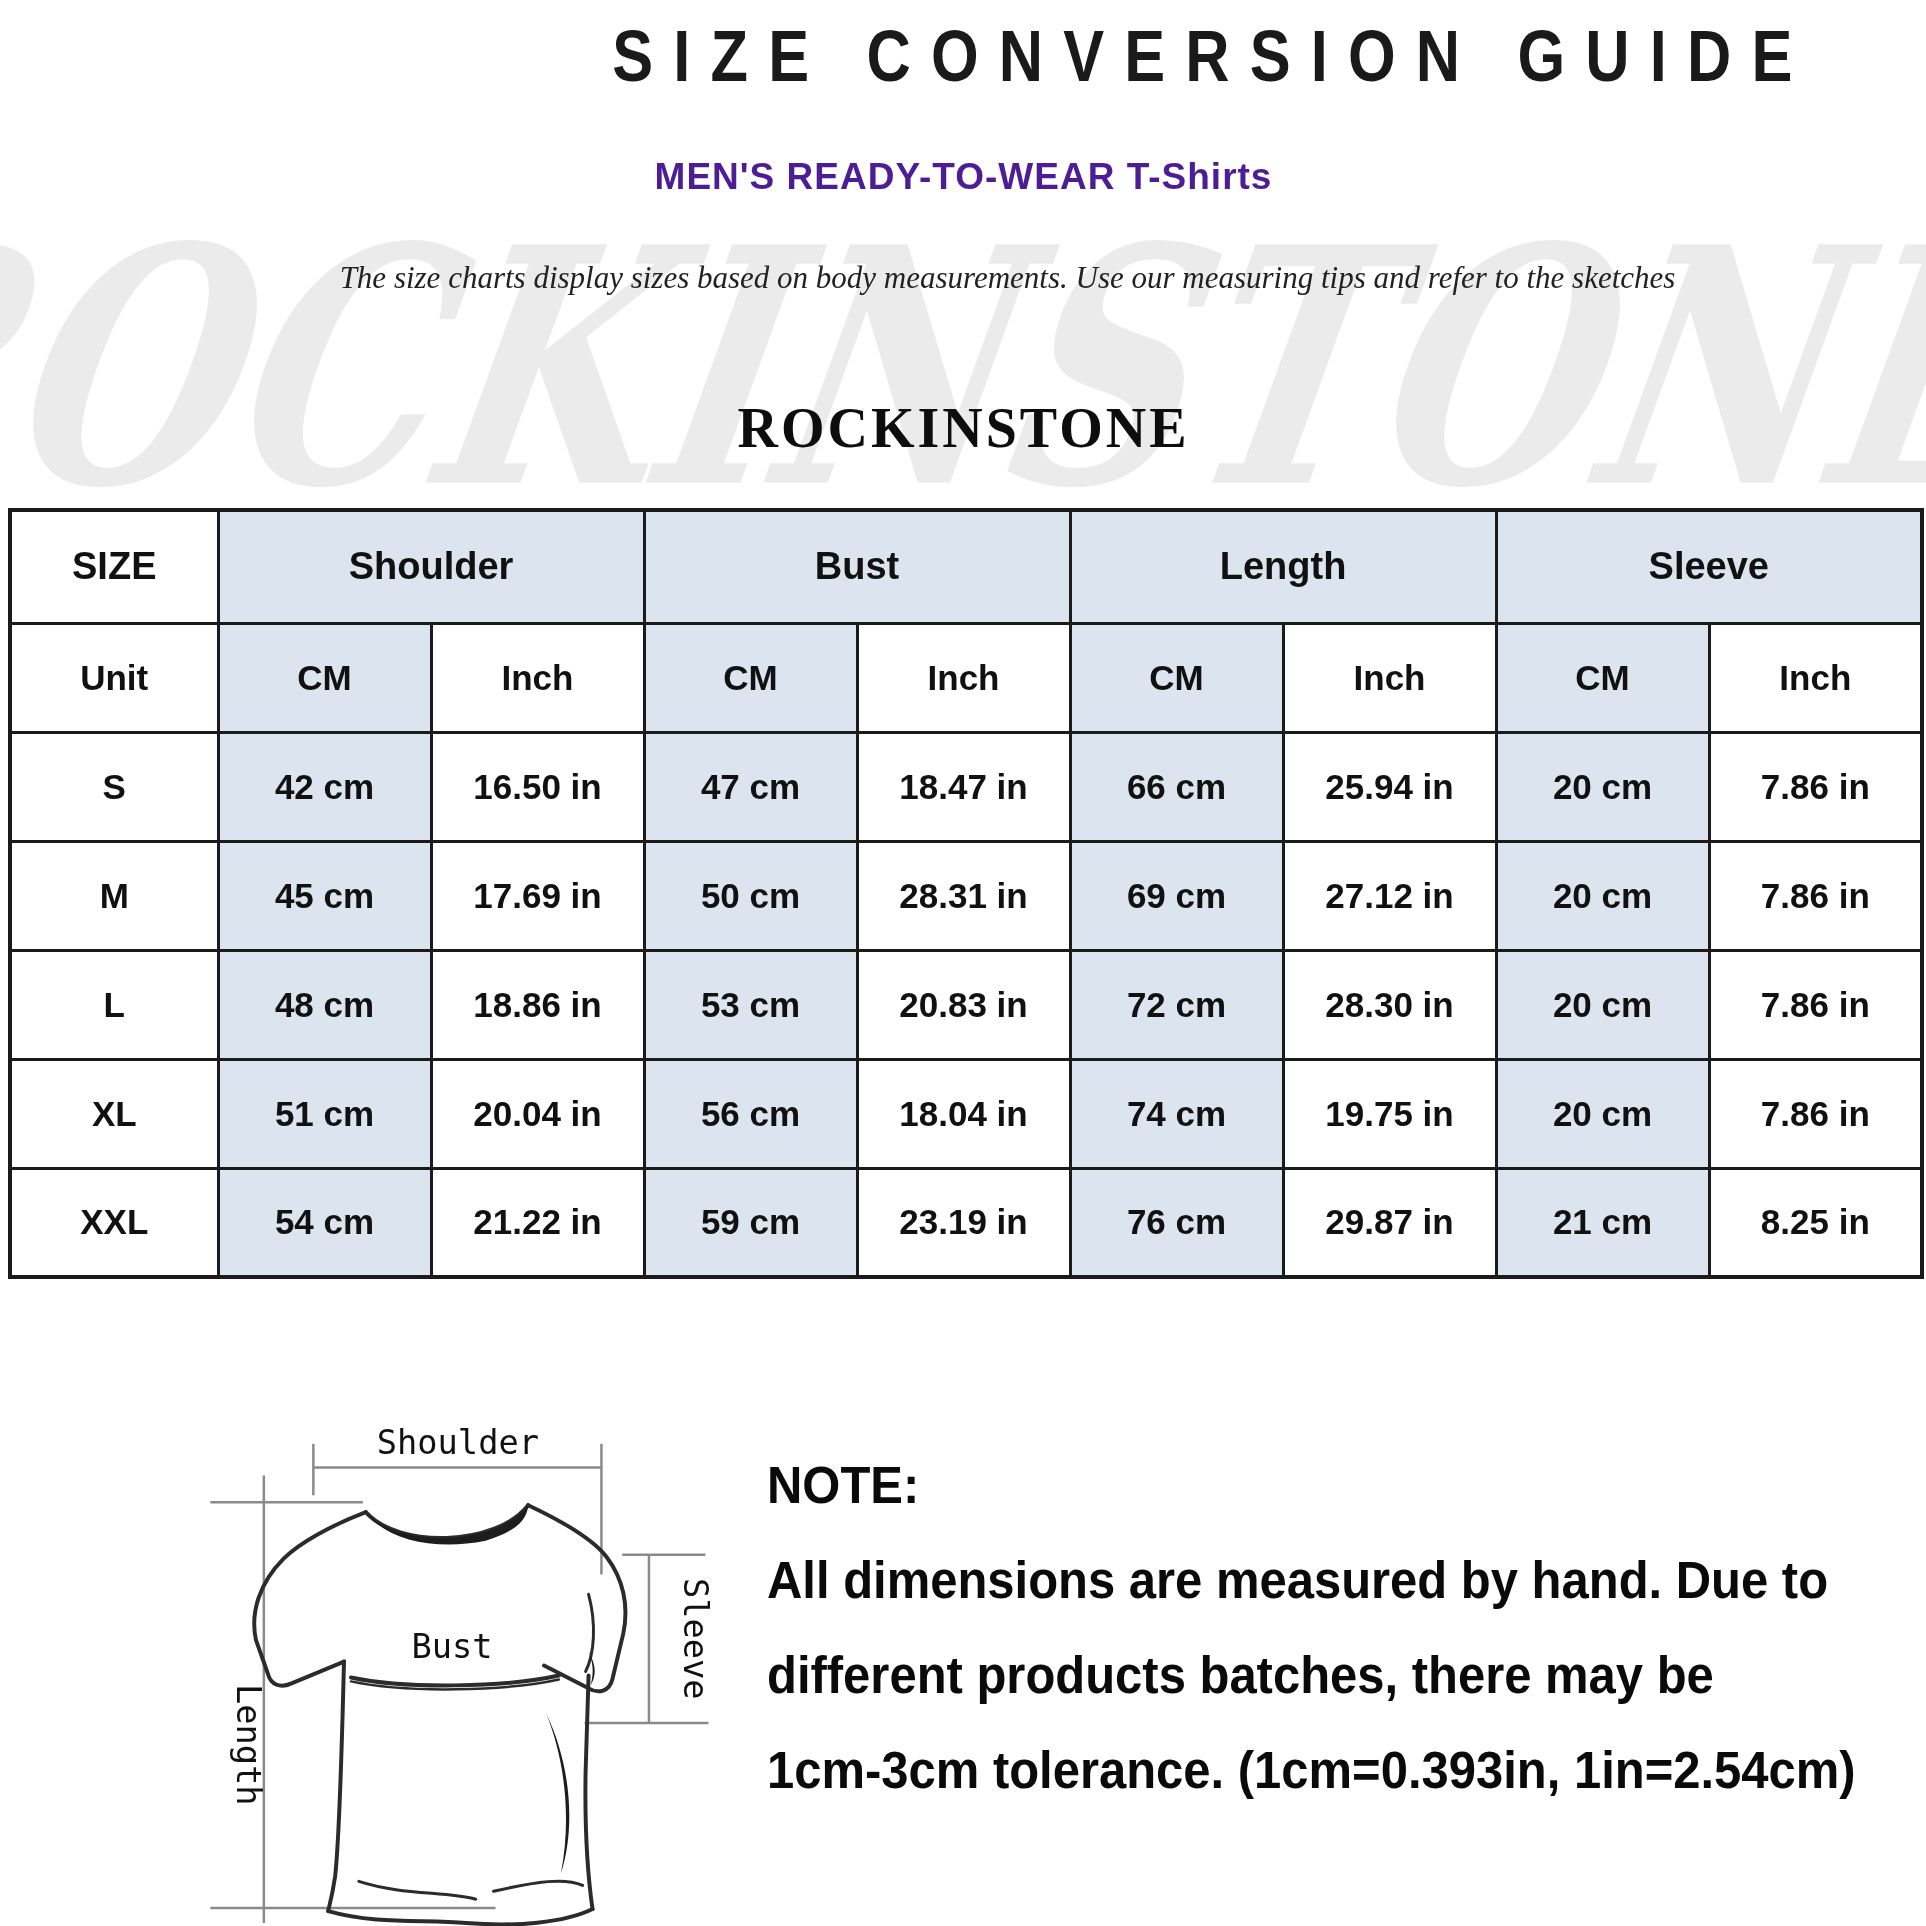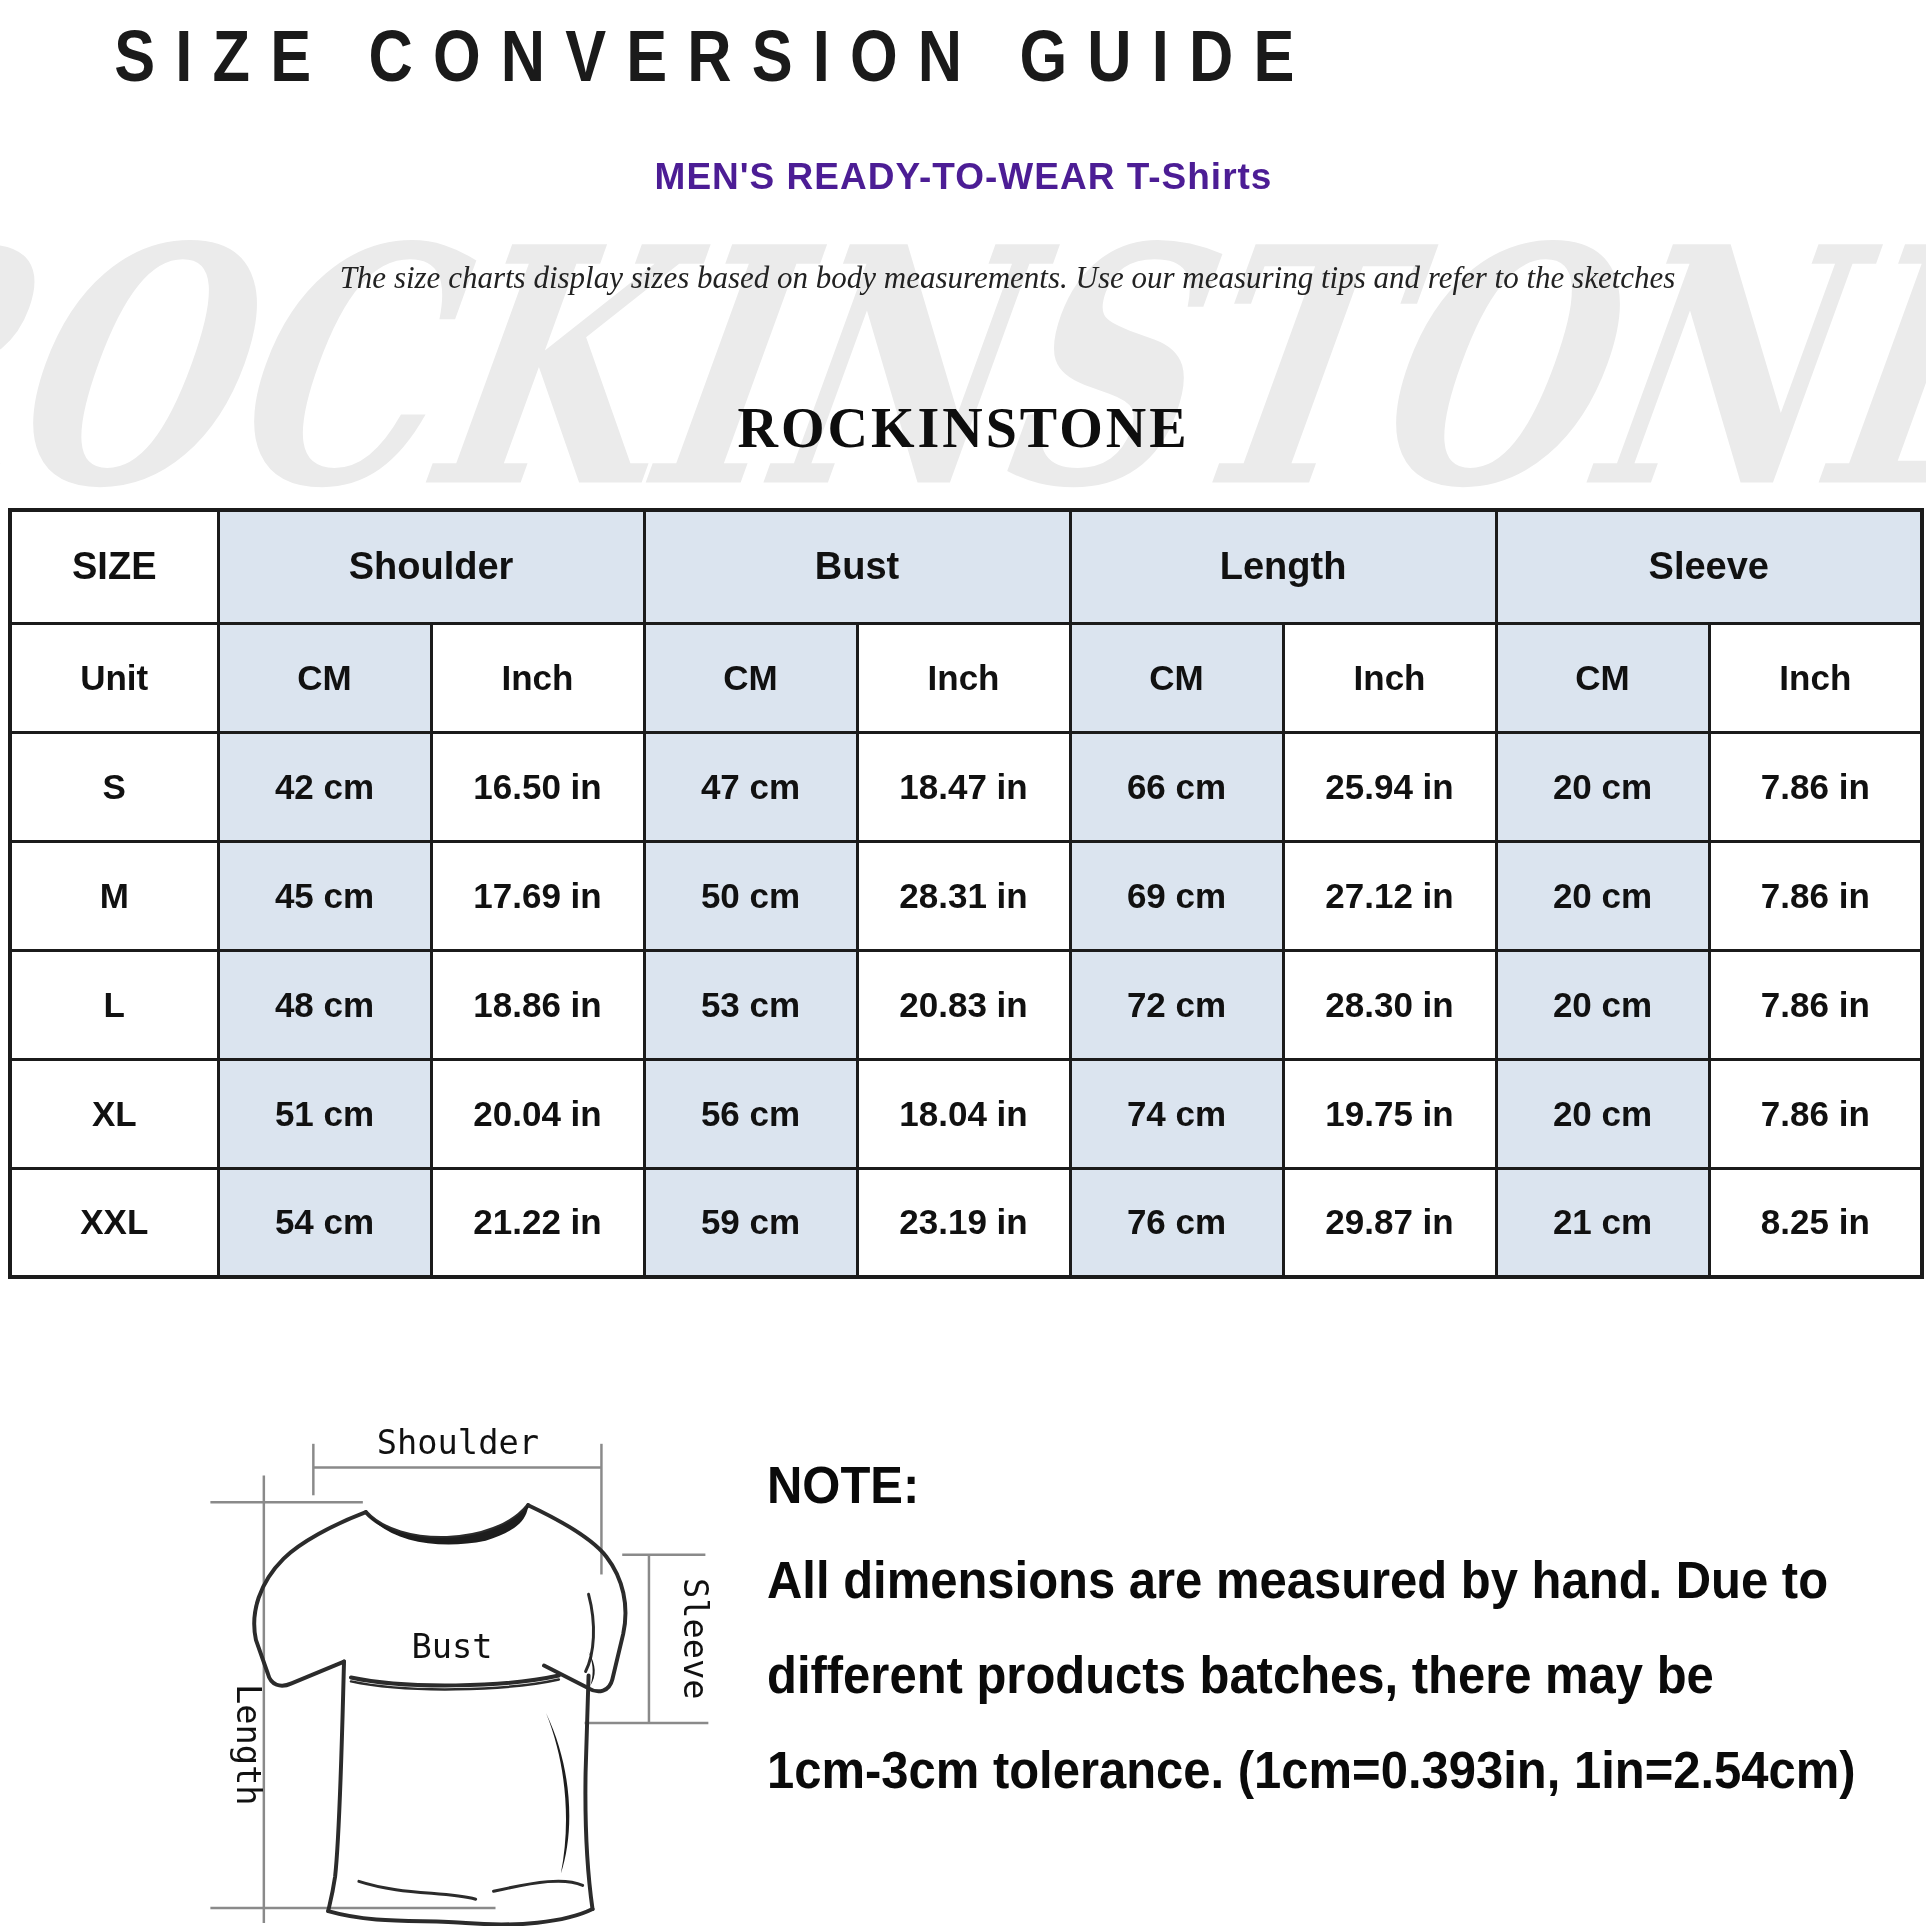--- a/index.html
+++ b/index.html
@@ -18,21 +18,21 @@
   }
   .watermark svg{display:block;width:1927px;height:327px;}
   .watermark text{
     font-family:"DejaVu Serif",serif;
     font-style:italic;font-weight:bold;
     fill:var(--watermark,#ebebeb);
   }
   
   .title{
     position:absolute;top:14px;left:0;width:100%;
-    text-align:left;z-index:2;
+    text-align:right;z-index:2;
   }
   .title span{
     display:inline-block;
     font-size:73px;font-weight:700;letter-spacing:24px;
     transform:scaleX(0.84);transform-origin:center;
     white-space:nowrap;color:#1a1a1a;
   }
   .subtitle{
     position:absolute;top:156px;left:0;width:100%;
     text-align:center;font-size:37px;font-weight:700;

